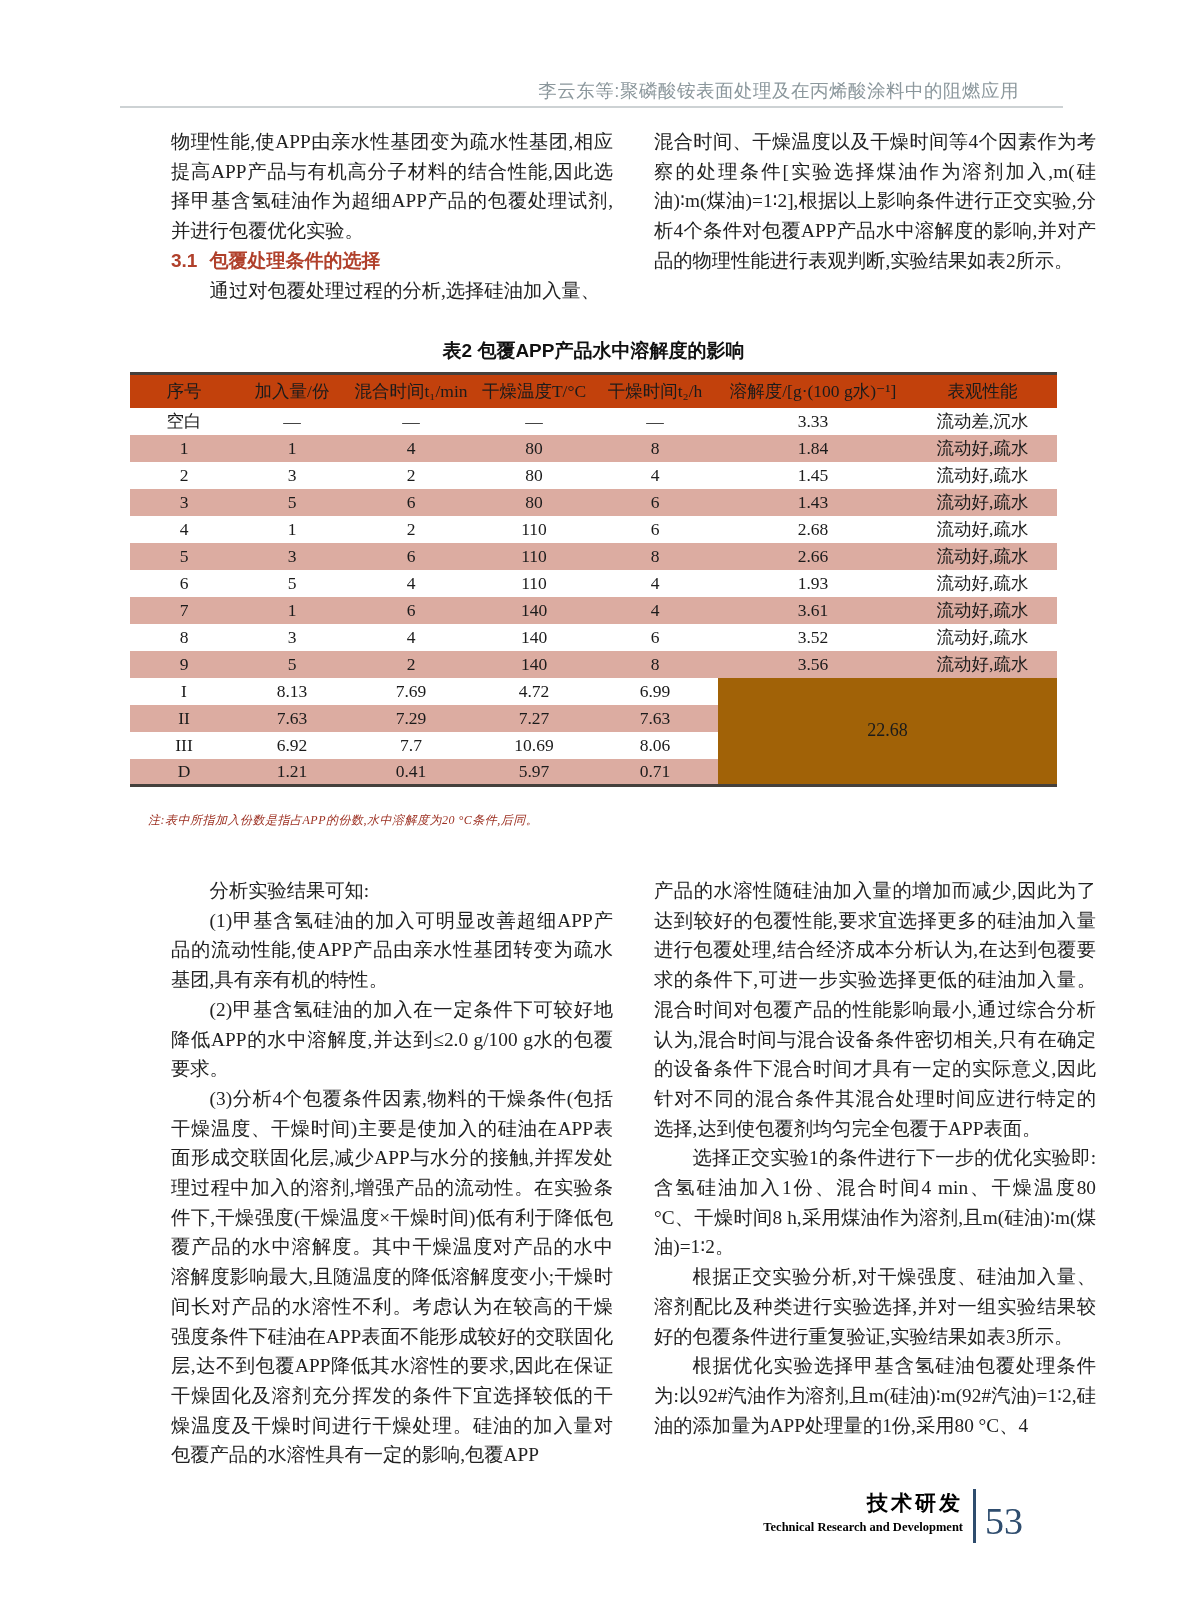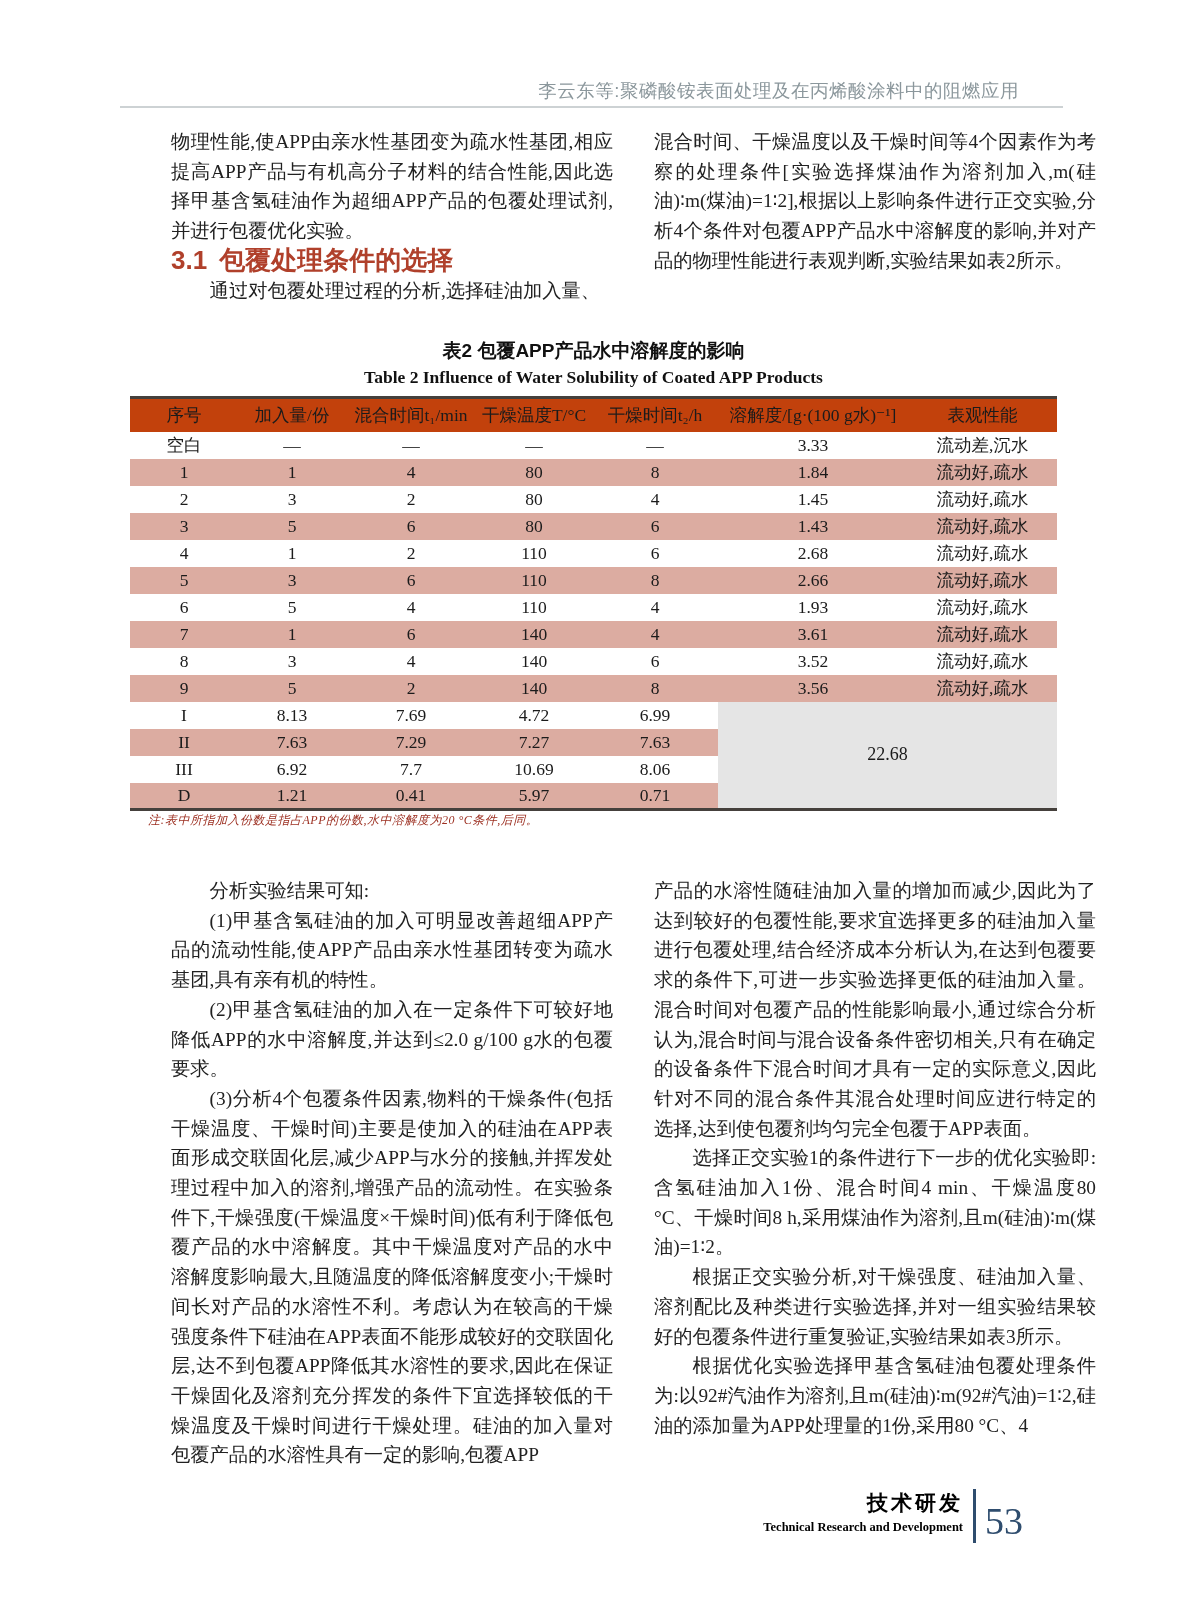--- a/index.html
+++ b/index.html
@@ -20,41 +20,41 @@
 
   
   .cols { position:absolute; left:136px; width:925px; display:flex; gap:41px;margin-left:35px; }
   .cols-top { top:127px; }
   .cols-bottom { top:876px; }
   .col { width:451px; font-size:19.3px; line-height:29.7px; text-align:justify; }
   .col p { margin:0; }
   .indent { text-indent:2em; }
   .sec-heading {
     font-family:"Liberation Sans","DejaVu Sans",sans-serif;
-    font-weight:bold; color:#b0402b; font-size:26px; text-align:left;
+    font-weight:bold; color:#b0402b; font-size:19px; text-align:left;
   }
   .sec-heading .num { margin-right:12px; letter-spacing:0; }
 
   
   .table-block { position:absolute; left:130px; top:338px; width:927px; }
   .tbl-title-cn {
     text-align:center; font-family:"Liberation Sans","DejaVu Sans",sans-serif;
     font-weight:bold; font-size:19px; color:#111;
   }
   .tbl-title-en { text-align:center; font-weight:bold; font-size:17.5px; margin-top:3px; color:#111; }
   table.data {
     border-collapse:collapse; width:927px; margin-top:8px;
     border-top:3px solid #45403c; border-bottom:3px solid #45403c;
     font-size:17.5px; table-layout:fixed;
   }
   table.data th, table.data td { text-align:center; padding:0; font-weight:normal; color:#1b1b1b; }
   thead tr { background:#c2410c; height:34px; }
   tbody tr { height:27px; }
   tbody tr.shaded { background:#dcaca1; }
-  td.merged { background:#e5e5e5; font-size:18px; }
+  td.merged { background:#a16207; font-size:18px; }
   .table-note {
     position:absolute; left:148px; top:812px;
     color:#9c2f21; font-size:12px; font-style:italic; letter-spacing:.5px;
   }
 
   
   .footer { position:absolute; top:1489px; right:130px; display:flex; align-items:stretch; }
   .footer-left { text-align:right; color:#000000; }
   .footer-cn {
     font-family:"Liberation Sans","DejaVu Sans",sans-serif;
@@ -78,21 +78,20 @@
       <p class="sec-heading"><span class="num">3.1</span><span>包覆处理条件的选择</span></p>
       <p class="indent">通过对包覆处理过程的分析,选择硅油加入量、</p>
     </div>
     <div class="col">
       <p>混合时间、干燥温度以及干燥时间等4个因素作为考察的处理条件[实验选择煤油作为溶剂加入,m(硅油)∶m(煤油)=1∶2],根据以上影响条件进行正交实验,分析4个条件对包覆APP产品水中溶解度的影响,并对产品的物理性能进行表观判断,实验结果如表2所示。</p>
     </div>
   </div>
 
   <div class="table-block">
     <div class="tbl-title-cn">表2  包覆APP产品水中溶解度的影响</div>
-    <div class="tbl-title-en">Table 2  Influence of Water Solubility of Coated APP Products</div>
     <table class="data">
       <colgroup>
         <col style="width:108px">
           <col style="width:108px">
           <col style="width:130px">
         <col style="width:116px">
           <col style="width:126px">
           <col style="width:190px">
           <col style="width:149px">
       </colgroup>

